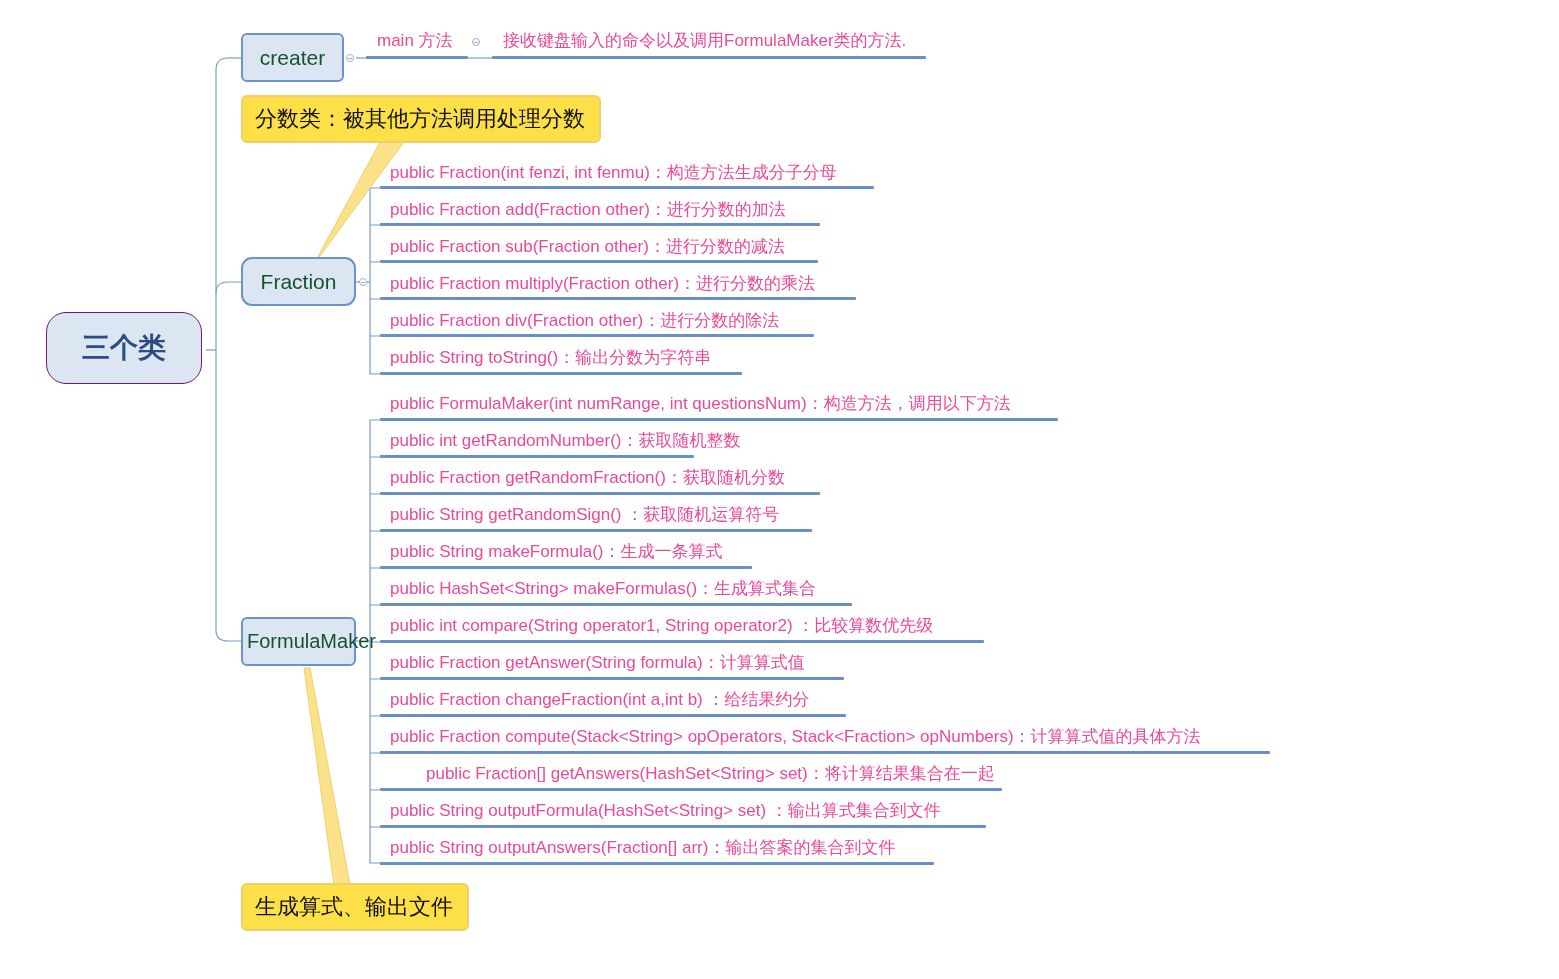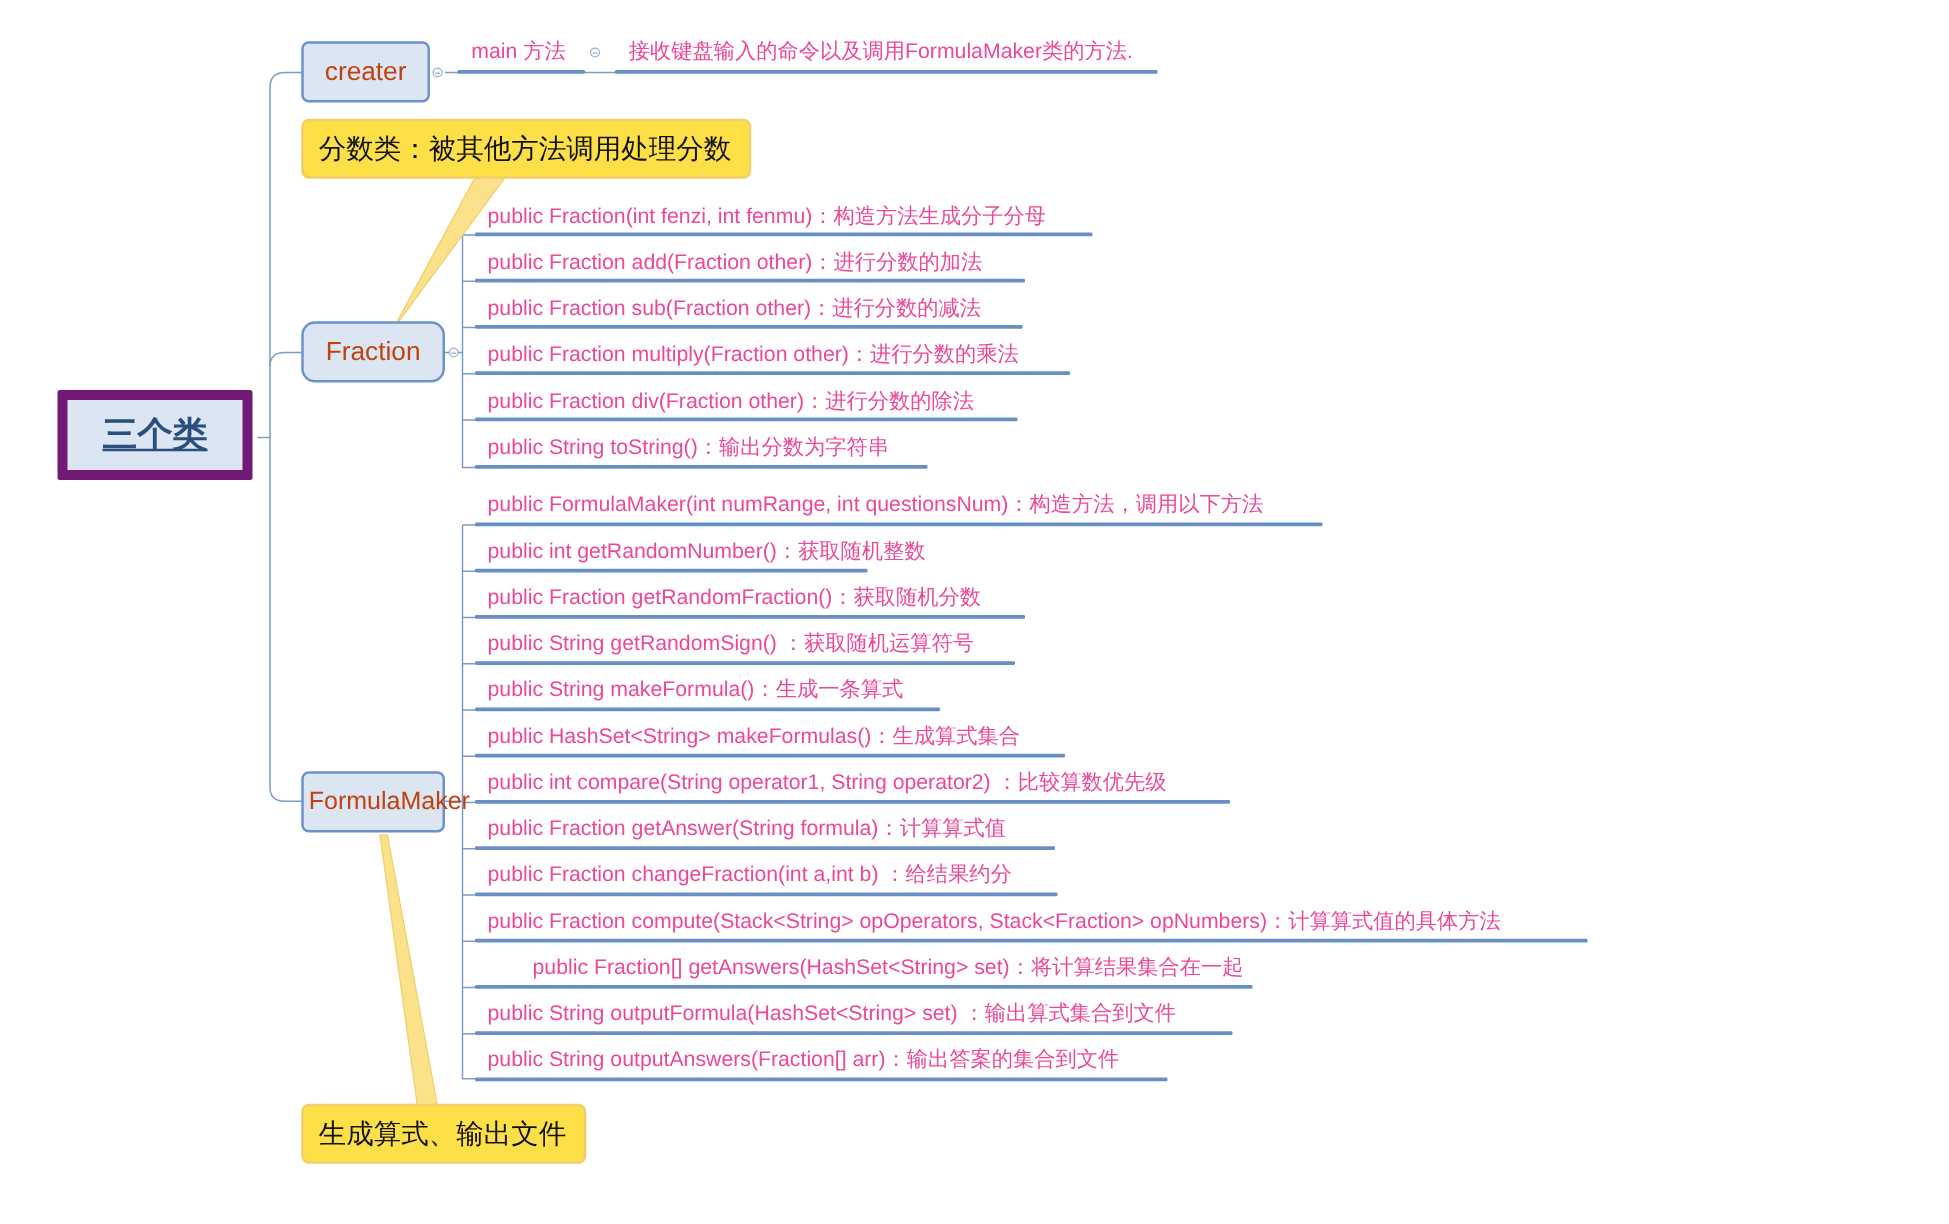--- a/index.html
+++ b/index.html
@@ -1,24 +1,24 @@
 <!DOCTYPE html>
 <html><head>
 <meta charset="utf-8">
 <style>
   html, body { margin:0; padding:0; background:#ffffff; }
   body { width:1559px; height:979px; position:relative; overflow:hidden;
          font-family:"Liberation Sans","DejaVu Sans",sans-serif; color:#111; }
   .abs { position:absolute; }
   svg.lines { position:absolute; left:0; top:0; width:1559px; height:979px; }
-  .root-node { left:46px; top:312px; width:156px; height:72px; border:8px solid #701a75;
-    border-radius:2px; background:#dce6f3; display:flex; align-items:center; justify-content:center;
-    font-size:28px; font-weight:bold; color:#2b4e7e; box-sizing:border-box;text-decoration:underline; }
+  .root-node { left:46px; top:312px; width:156px; height:72px; border:1px solid #701a75;
+    border-radius:20px; background:#dce6f3; display:flex; align-items:center; justify-content:center;
+    font-size:28px; font-weight:bold; color:#2b4e7e; box-sizing:border-box; }
   .class-node { border:2px solid #6a93cc; border-radius:6px; background:#dce6f3;
-    display:flex; align-items:center; justify-content:center; font-size:21px; color:#c2410c;
+    display:flex; align-items:center; justify-content:center; font-size:21px; color:#14532d;
     box-sizing:border-box; white-space:nowrap; }
   .note { border:2px solid #f0cf6a; border-radius:6px; background:#fde047;
     display:flex; align-items:center; padding:0 12px; font-size:22px; color:#111; box-sizing:border-box; white-space:nowrap; }
   .leaf { font-size:17px; color:#ec4899; white-space:nowrap; line-height:20px; }
   .uline { position:absolute; height:3px; background:#6a8fc2; border-radius:1px; }
   .collapse { position:absolute; width:8px; height:8px; border:1px solid #9ab0cf; border-radius:50%;
     background:#fff; box-sizing:border-box; }
   .collapse::after { content:""; position:absolute; left:1px; right:1px; top:3px; height:1px; background:#9ab0cf; }
 </style>
 </head>

